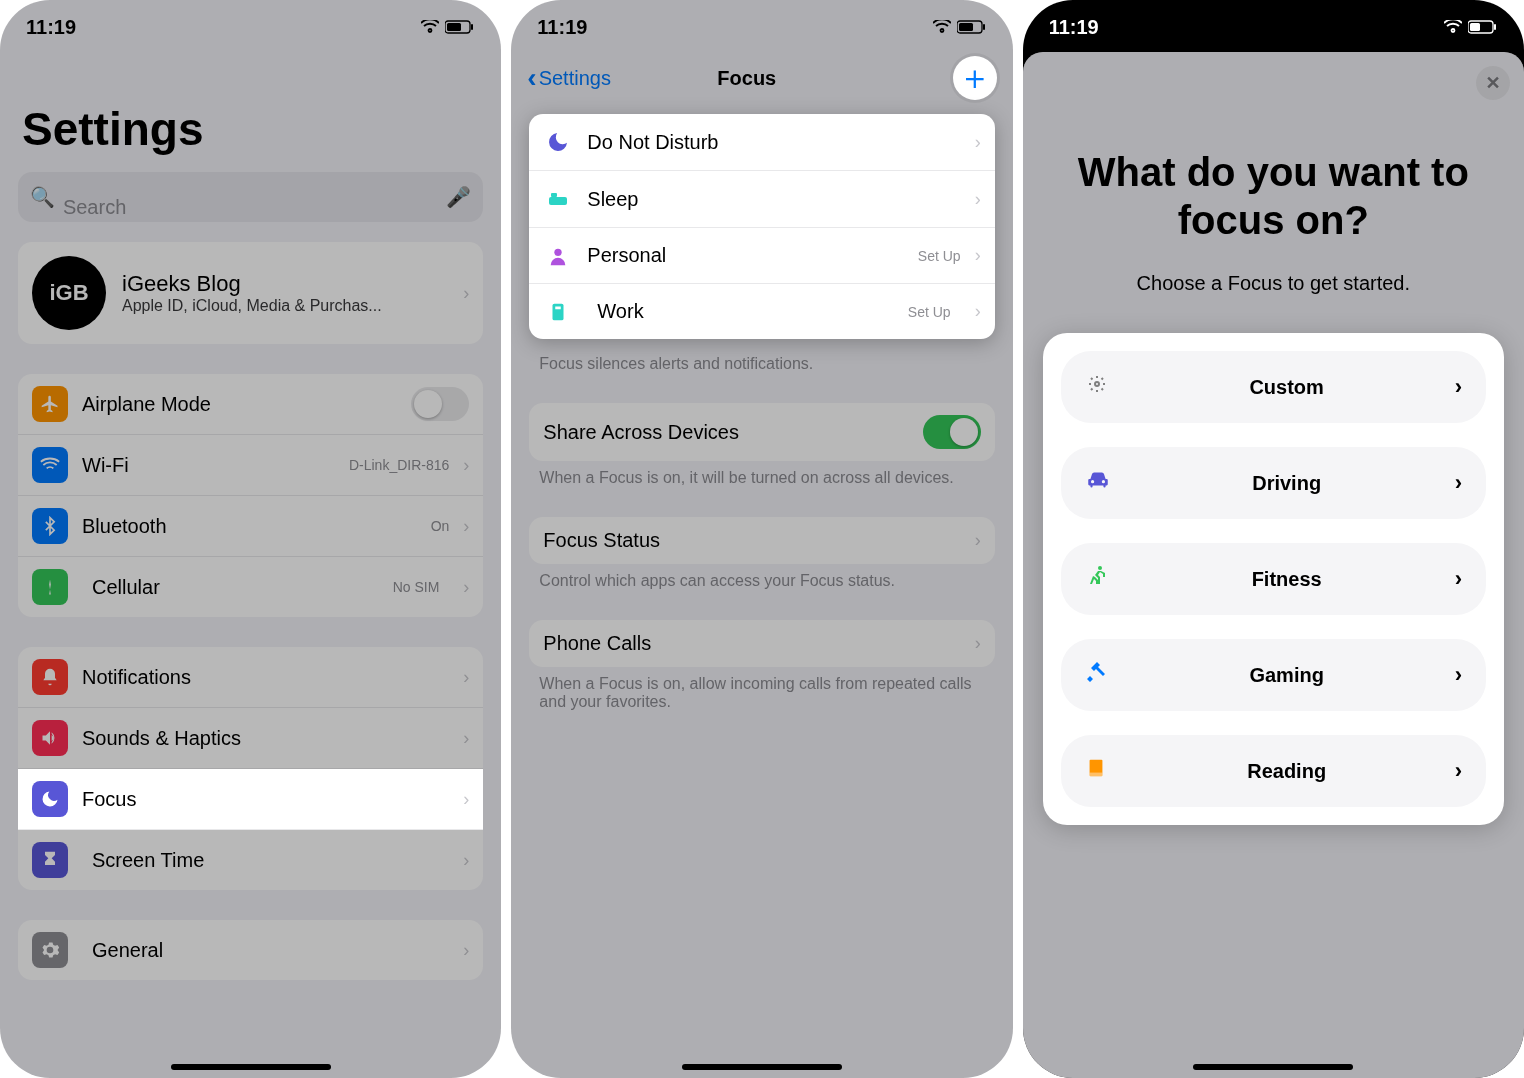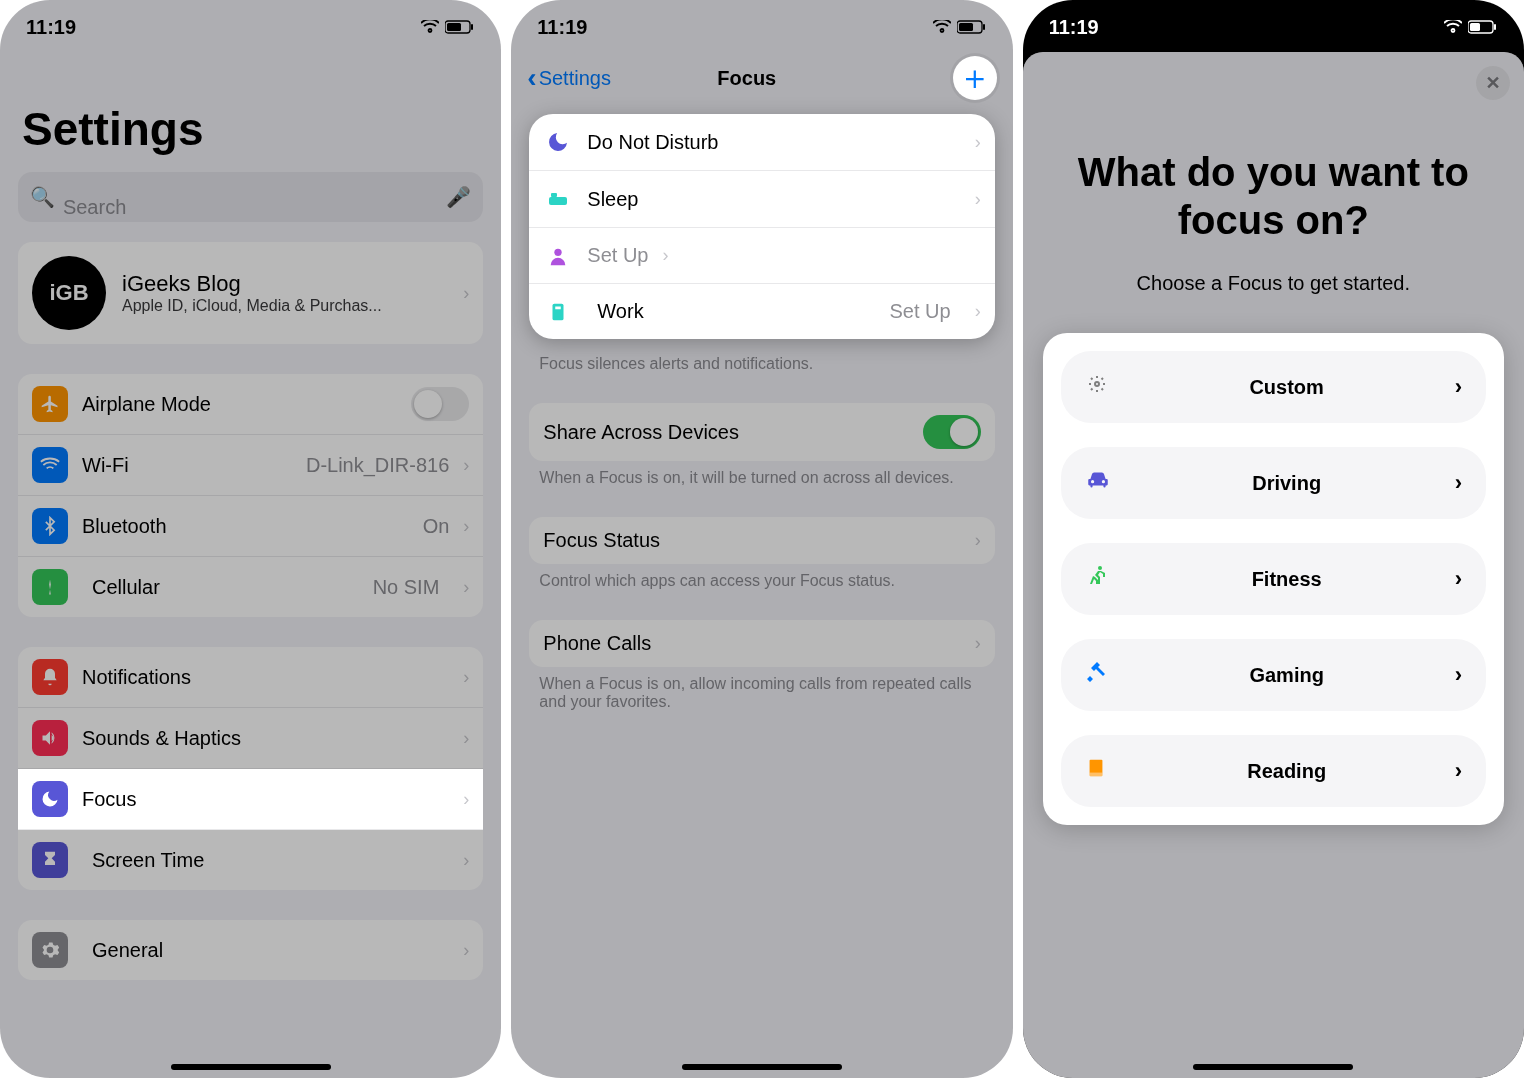--- a/index.html
+++ b/index.html
@@ -10,36 +10,36 @@
   .status-right { display:flex; gap:6px; align-items:center; }
 
   
   .p1-title { font-size: 46px; font-weight: 700; padding: 50px 22px 16px; }
   .search-bar { margin: 0 18px 20px; background:#e4e4ea; border-radius: 14px; height:50px; display:flex; align-items:center; padding: 0 12px; gap:8px; color:#8a8a90; font-size:20px; }
   .search-bar .flex { flex:1;margin-top:20px; }
   .group { margin: 0 18px 30px; background:#fff; border-radius: 14px; overflow:hidden; }
   .row { display:flex; align-items:center; padding: 12px 14px; gap:14px; border-bottom:1px solid #e8e8ea; }
   .row:last-child { border-bottom:none;gap:24px; }
   .row .label { flex:1; font-size:20px; }
-  .row .value { color:#8e8e93; font-size:20px; }
+  .row .value { color:#8e8e93; font-size:14px; }
   .chevron { color:#c7c7cc; font-size:18px; }
   .icon-badge { width:36px; height:36px; border-radius:8px; display:flex; align-items:center; justify-content:center; color:#fff; flex-shrink:0; }
   .toggle { width:58px; height:34px; background:#e9e9eb; border-radius:17px; position:relative; }
   .toggle::after { content:''; position:absolute; left:3px; top:3px; width:28px; height:28px; background:#fff; border-radius:50%; box-shadow:0 1px 3px rgba(0,0,0,.3); }
   .apple-id { display:flex; align-items:center; gap:16px; padding:14px 14px; }
   .avatar { width:74px; height:74px; border-radius:50%; background:#000; color:#fff; display:flex; align-items:center; justify-content:center; font-weight:700; font-size:22px;text-align:center; }
   .row-highlight { position:relative; z-index:10; background:#fff; }
   .home-ind { position:absolute; bottom:8px; left:50%; transform:translateX(-50%); width:160px; height:6px; background:#000; border-radius:3px; }
 
   
   .nav { display:flex; align-items:center; padding: 4px 16px 14px; }
   .back { color:#007aff; font-size:20px; display:flex; align-items:center; gap:2px; }
   .nav-title { flex:1; text-align:center; font-size:20px; font-weight:600; margin-left:-70px; }
   .add-btn { width:44px; height:44px; border-radius:50%; background:#fff; display:flex; align-items:center; justify-content:center; color:#007aff; font-size:34px; font-weight:300; position:relative; z-index:10; box-shadow:0 0 0 3px rgba(0,0,0,.06); }
-  .p2 .focus-list { margin:0 18px 8px; background:#fff; border-radius:24px; position:relative; z-index:10; overflow:hidden; box-shadow:0 4px 20px rgba(0,0,0,.25); }
+  .p2 .focus-list { margin:0 18px 8px; background:#fff; border-radius:14px; position:relative; z-index:10; overflow:hidden; box-shadow:0 4px 20px rgba(0,0,0,.25); }
   .focus-list .row { padding: 16px 14px; }
   .focus-icon { width:30px; display:flex; justify-content:center; font-size:22px; }
   .footer { color:#8a8a90; font-size:16px; padding: 8px 28px 18px; }
   .p2-group { margin: 12px 18px 0; background:#fff; border-radius:14px; }
   .toggle.on { background:#34c759; }
   .toggle.on::after { left:auto; right:3px; }
 
   
   .p3 { background:#000; }
   .p3 .sheet { position:absolute; top:52px; left:0; right:0; bottom:0; background:#f2f2f7; border-radius:20px 20px 0 0; padding: 24px 20px 22px; }
@@ -232,20 +232,21 @@
         <span class="label">Sleep</span>
         <span class="chevron">›</span>
       </div>
       <div class="row">
         <span class="focus-icon">
           <svg width="22" height="22" viewBox="0 0 24 24" fill="#af52de">
             <circle cx="12" cy="8" r="4"></circle>
             <path d="M4 22a8 8 0 0116 0H4z"></path>
           </svg>
         </span>
+        <span class="label">Personal</span>
         <span class="value">Set Up</span>
         <span class="chevron">›</span>
       </div>
       <div class="row">
         <span class="focus-icon">
           <svg width="22" height="22" viewBox="0 0 24 24" fill="#2bd4c5">
             <rect x="6" y="3" width="12" height="18" rx="2"></rect>
             <rect x="9" y="6" width="6" height="3" fill="#fff"></rect>
           </svg>
         </span>

